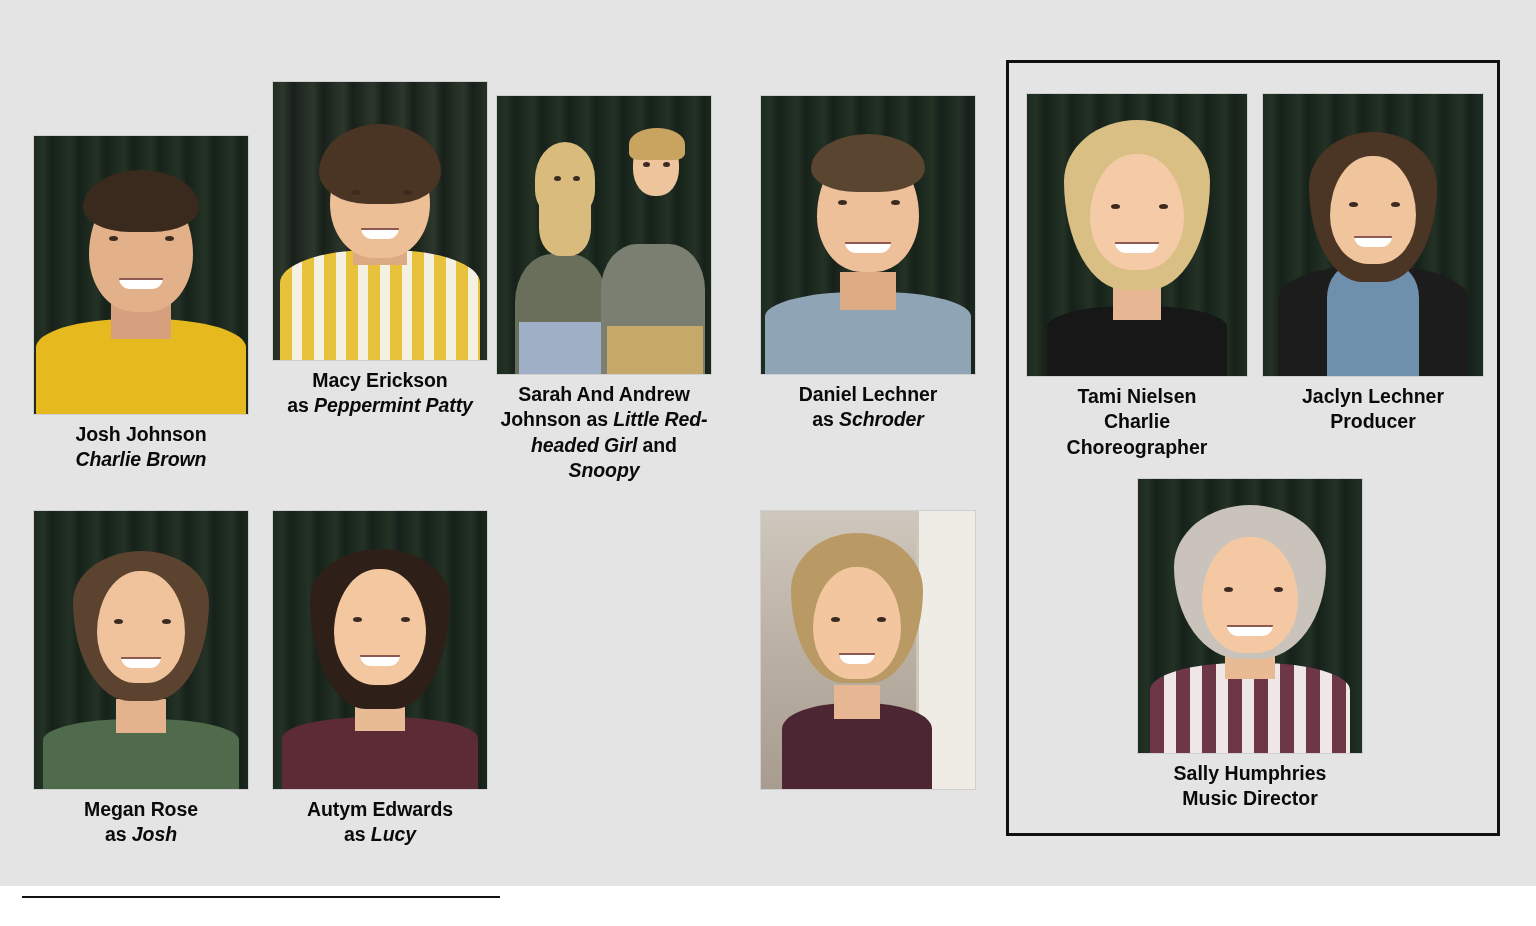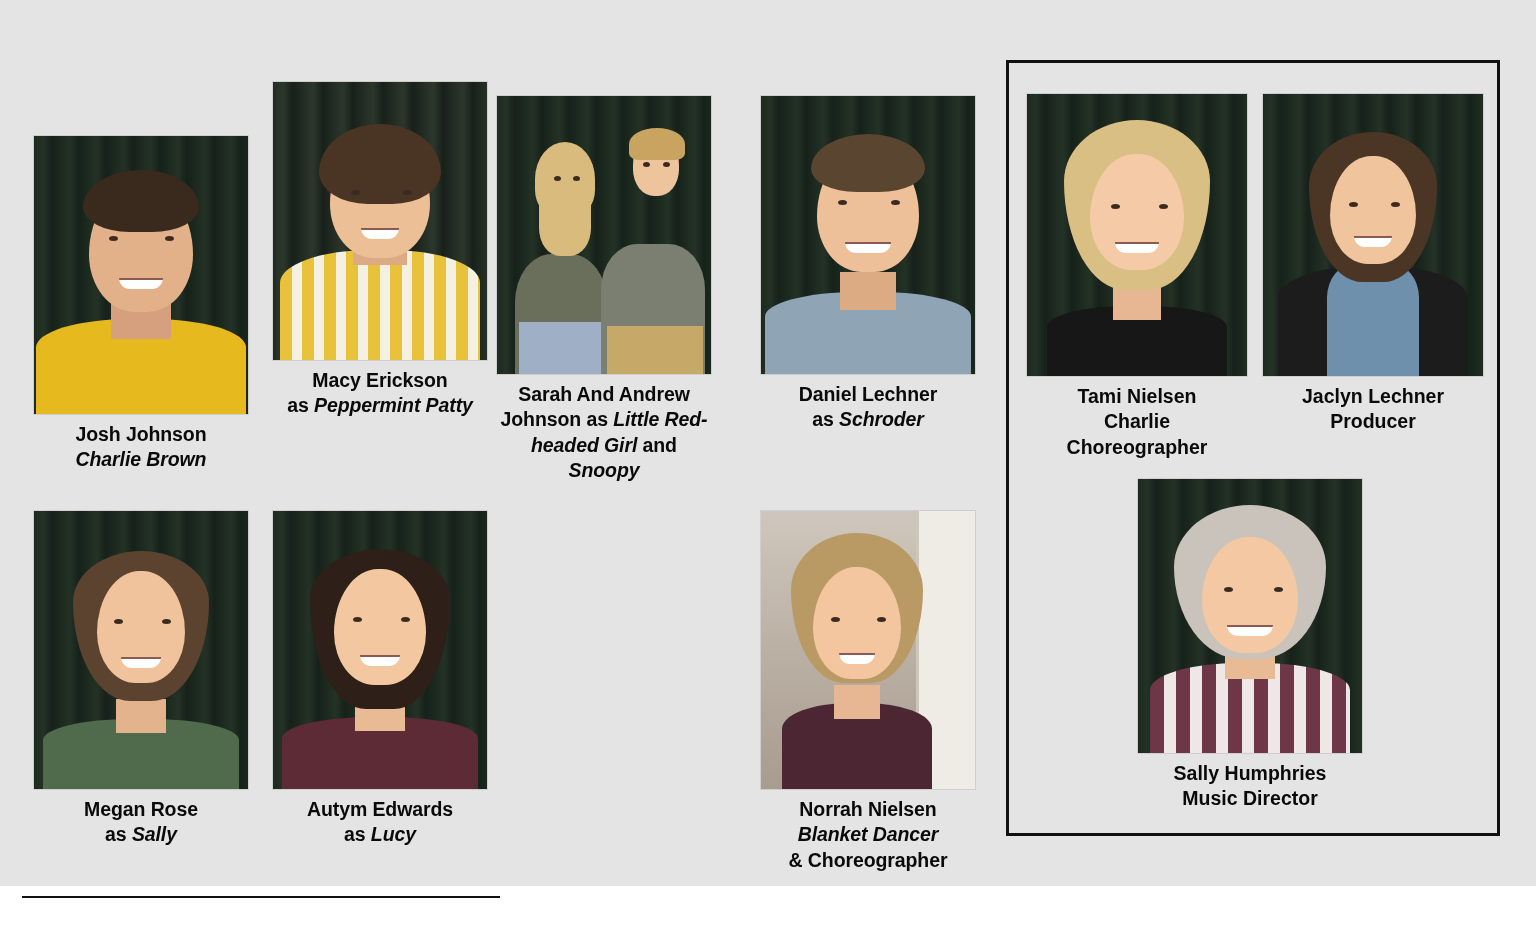--- a/index.html
+++ b/index.html
@@ -246,21 +246,21 @@
         <div class="neck" style="bottom:56px; width:50px; height:34px; background:#e2b38c;"></div>
         <div class="head" style="top:60px; width:92px; height:116px; background:#f0c39c;"></div>
         <div class="hair" style="top:40px; width:136px; height:150px; background:#5b4330; border-radius:50% 50% 42% 42% / 34% 34% 66% 66%;"></div>
         <div class="head" style="top:60px; width:88px; height:112px; background:#f0c39c;"></div>
         <div class="eye" style="left:80px; top:108px;"></div>
         <div class="eye" style="left:128px; top:108px;"></div>
         <div class="mouth" style="top:146px; width:40px;"></div>
       </div>
       <div class="caption">
         <span>Megan Rose</span><br>
-        <span>as </span><i>Sally</i>
+        <span>as </span><i>Josh</i>
       </div>
     </div>
 
     <div class="card" style="left:272px; top:510px;">
       <div class="photo" style="height:280px;">
         <div class="bg-curtain"></div>
         <div class="torso" style="bottom:0; width:196px; height:72px; background:#5c2b35;"></div>
         <div class="neck" style="bottom:58px; width:50px; height:32px; background:#e8bb95;"></div>
         <div class="hair" style="top:38px; width:140px; height:160px; background:#2e2018; border-radius:50% 50% 40% 40% / 32% 32% 68% 68%;"></div>
         <div class="head" style="top:58px; width:92px; height:116px; background:#f3c8a1;"></div>
@@ -280,25 +280,20 @@
         <div class="bg-room"></div>
         <div style="position:absolute;right:0;top:0;width:56px;height:280px;background:#efece6;border-left:3px solid #cdc6ba;"></div>
         <div class="torso" style="bottom:0; width:150px; height:86px; background:#4c2733; left:45%;"></div>
         <div class="neck" style="bottom:70px; width:46px; height:34px; background:#e7b793; left:45%;"></div>
         <div class="hair" style="top:22px; width:132px; height:150px; background:#b99a64; left:45%; border-radius:50% 50% 40% 40% / 38% 38% 62% 62%;"></div>
         <div class="head" style="top:56px; width:88px; height:112px; background:#f3c6a0; left:45%;"></div>
         <div class="eye" style="left:70px; top:106px;"></div>
         <div class="eye" style="left:116px; top:106px;"></div>
         <div class="mouth" style="top:142px; width:36px; left:45%;"></div>
       </div>
-      <div class="caption">
-        <span>Norrah Nielsen</span><br>
-        <i>Blanket Dancer</i><br>
-        <span>&amp; Choreographer</span>
-      </div>
     </div>
 
   </div>
 
   <div class="crew-box">
 
     <div class="crew-card" style="left:17px; top:30px; width:222px;">
       <div class="photo" style="width:222px;height:284px;">
         <div class="bg-curtain"></div>
         <div class="torso" style="bottom:0; width:180px; height:70px; background:#171717;"></div>

